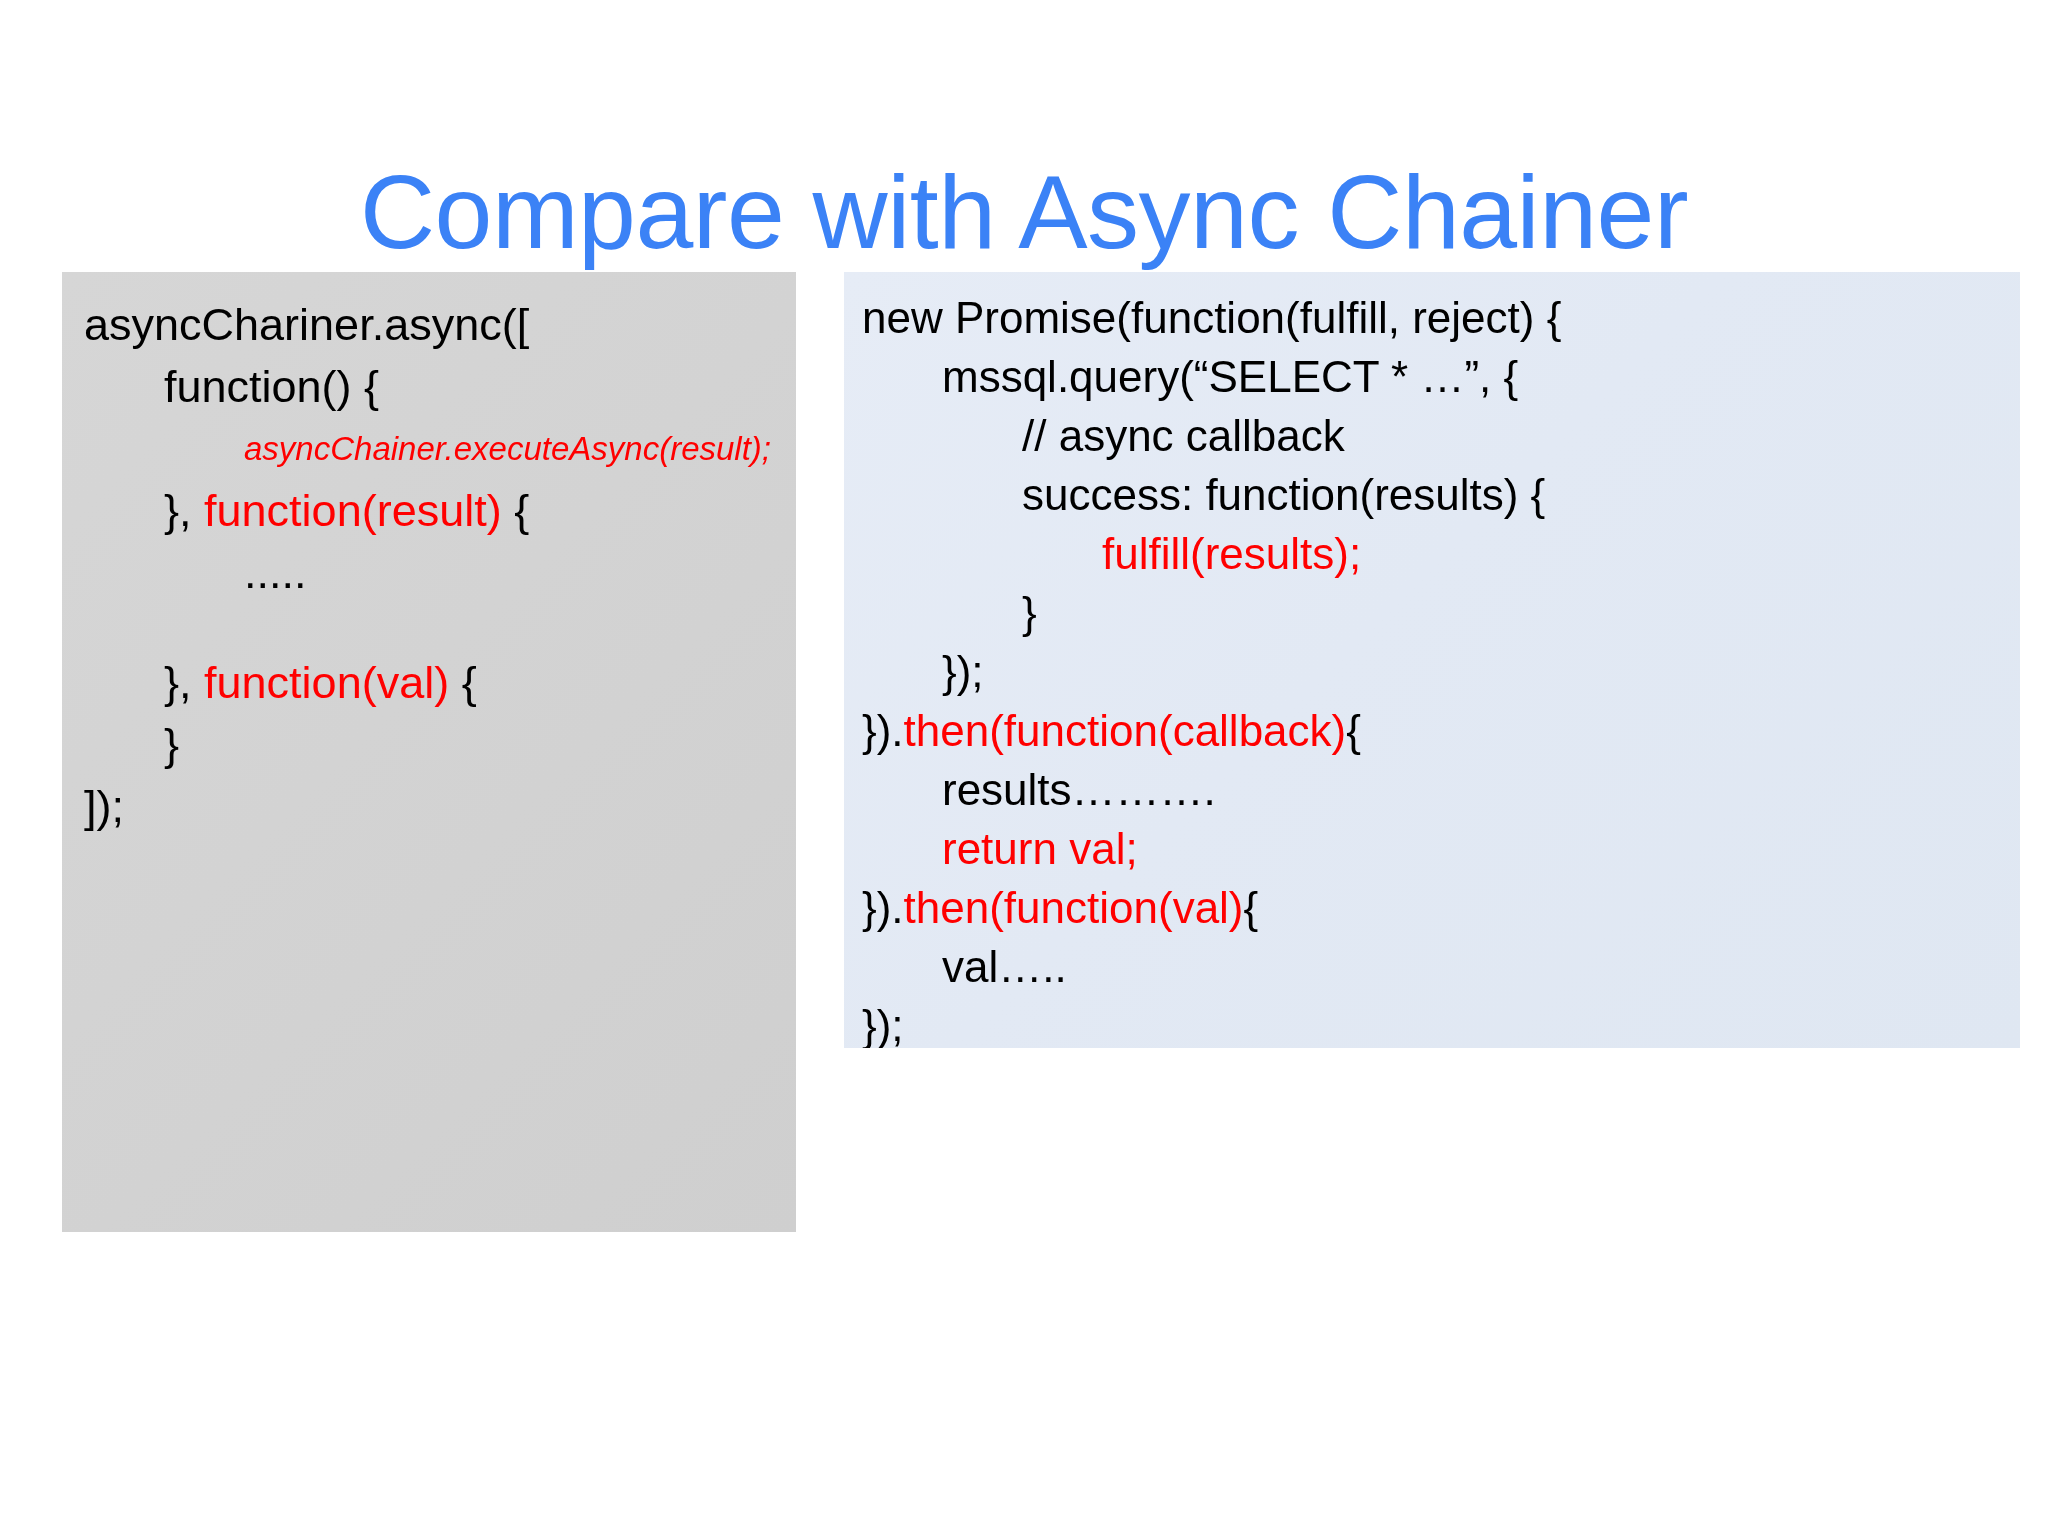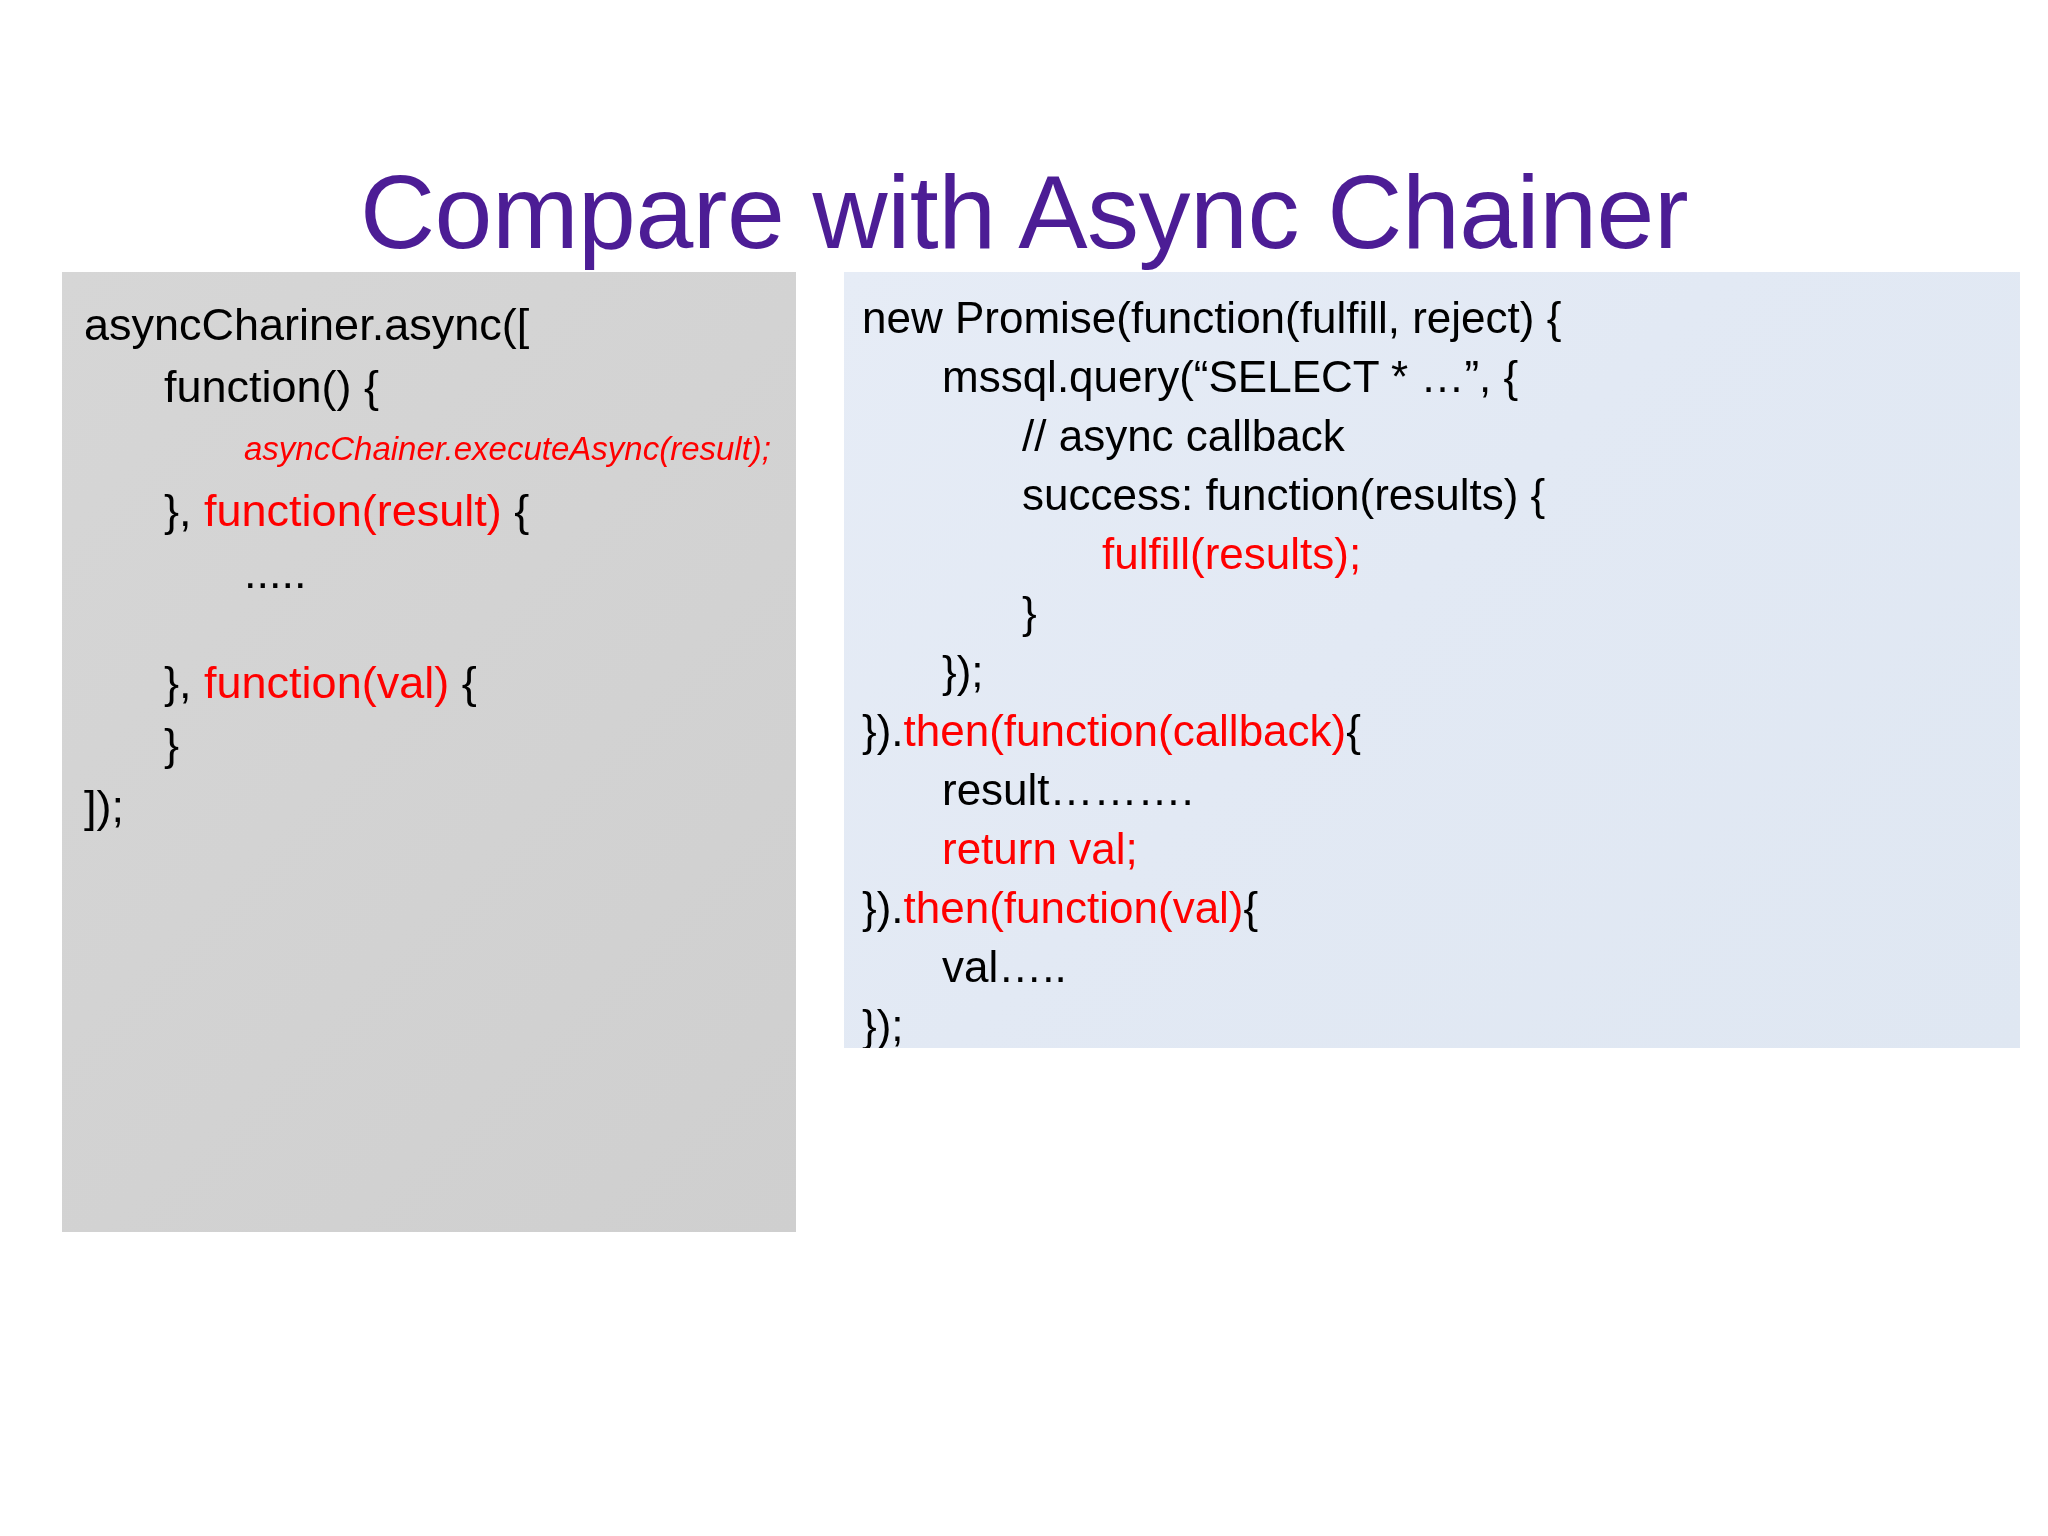--- a/index.html
+++ b/index.html
@@ -19,21 +19,21 @@
   #slide-title {
     position: absolute;
     left: 0;
     top: 86px;
     width: 2048px;
     text-align: center;
     font-family: "Liberation Sans", sans-serif;
     font-size: 104px;
     font-weight: 400;
     line-height: 1.08;
-    color: #4c1d95;
+    color: #3b82f6;
     letter-spacing: -0.5px;
     white-space: nowrap;
   }
 
   
   .code-panel {
     position: absolute;
     box-sizing: border-box;
     overflow: hidden;
   }
@@ -110,18 +110,18 @@
 
 <div id="right-panel" class="code-panel">
     <div class="code-line" style="padding-left: 0px;"><span class="blk">new Promise(function(fulfill, reject) {</span></div>
     <div class="code-line" style="padding-left: 80px;"><span class="blk">mssql.query(“SELECT * …”, {</span></div>
     <div class="code-line" style="padding-left: 160px;"><span class="blk">// async callback</span></div>
     <div class="code-line" style="padding-left: 160px;"><span class="blk">success: function(results) {</span></div>
     <div class="code-line" style="padding-left: 240px;"><span class="red">fulfill(results);</span></div>
     <div class="code-line" style="padding-left: 160px;"><span class="blk">}</span></div>
     <div class="code-line" style="padding-left: 80px;"><span class="blk">});</span></div>
     <div class="code-line" style="padding-left: 0px;"><span class="blk">}).</span><span class="red">then(function(callback)</span><span class="blk">{</span></div>
-    <div class="code-line" style="padding-left: 80px;"><span class="blk">result……….</span></div>
+    <div class="code-line" style="padding-left: 80px;"><span class="blk">results……….</span></div>
     <div class="code-line" style="padding-left: 80px;"><span class="red">return val;</span></div>
     <div class="code-line" style="padding-left: 0px;"><span class="blk">}).</span><span class="red">then(function(val)</span><span class="blk">{</span></div>
     <div class="code-line" style="padding-left: 80px;"><span class="blk">val…..</span></div>
     <div class="code-line" style="padding-left: 0px;"><span class="blk">});</span></div>
   </div>
 
 </body></html>

